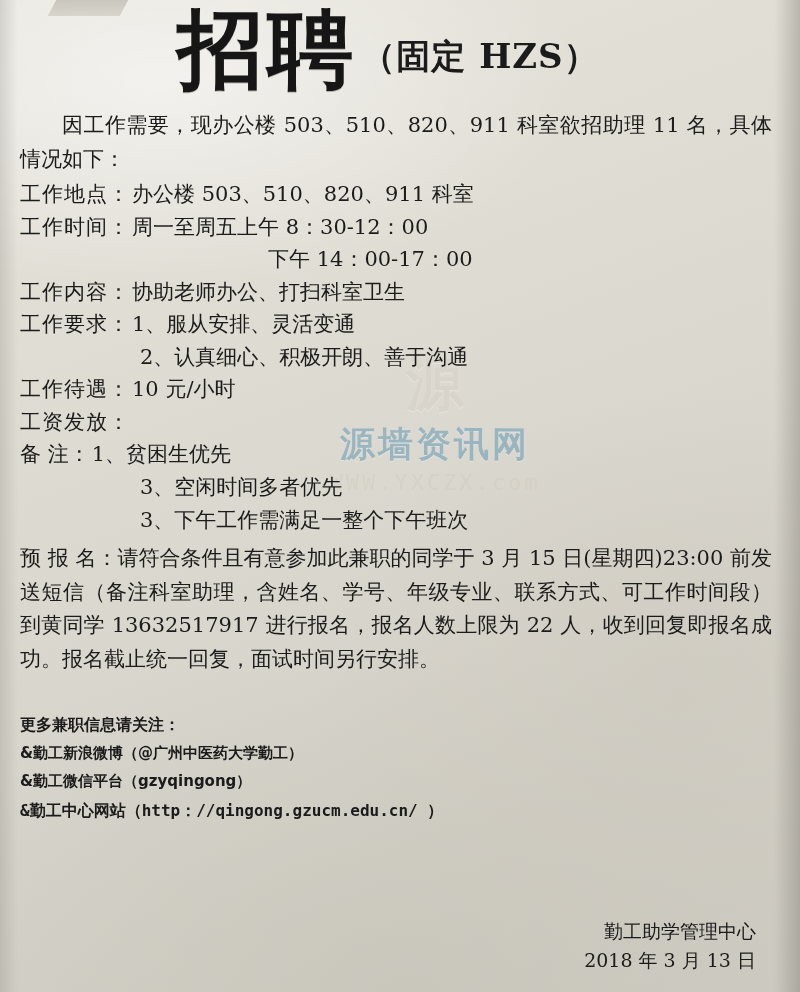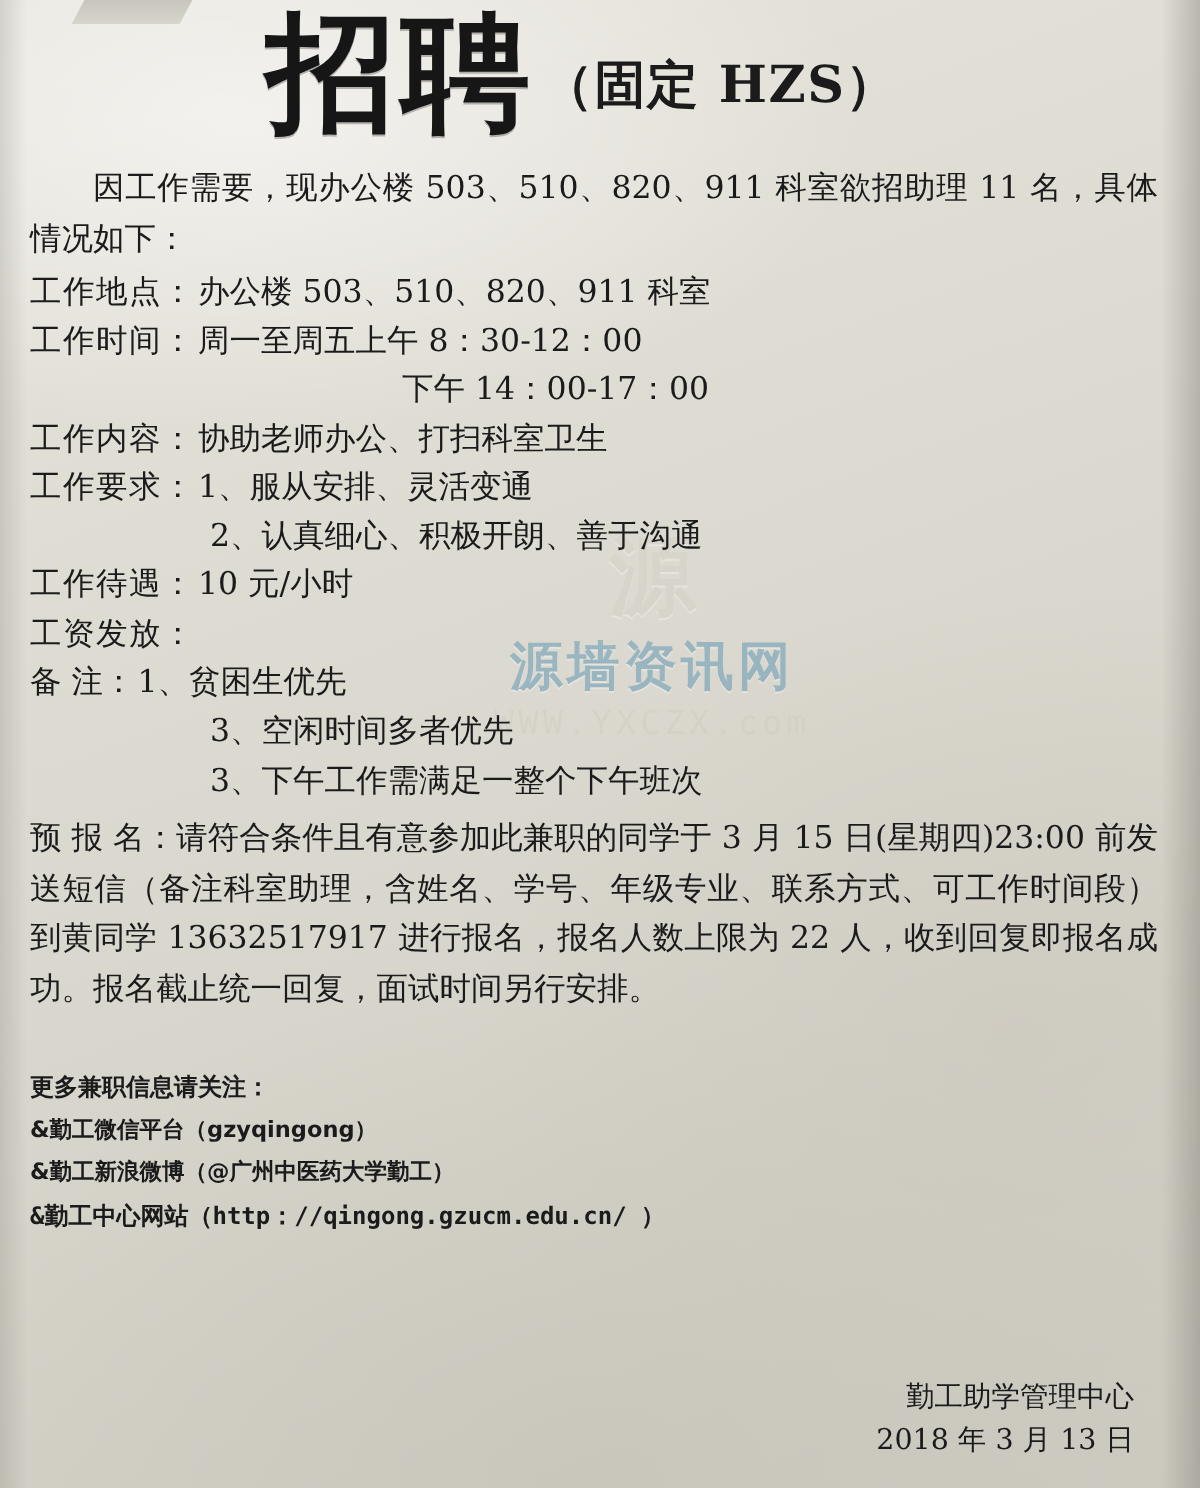--- a/index.html
+++ b/index.html
@@ -261,22 +261,22 @@
     <div class="list-line">3、空闲时间多者优先</div>
     <div class="list-line">3、下午工作需满足一整个下午班次</div>
 
     <p class="para block-para" style="margin-top:6px;">
       <span class="reg-label">预 报 名：</span><span>请符合条件且有意参加此兼职的同学于 3 月 15 日(星期四)23:00 前发送短信（备注科室助理，含姓名、学号、年级专业、联系方式、可工作时间段）到黄同学 13632517917 进行报名，报名人数上限为 22 人，收到回复即报名成功。报名截止统一回复，面试时间另行安排。</span>
     </p>
   </div>
 
   <div class="more-info">
     <div class="head">更多兼职信息请关注：</div>
+    <div class="row">&amp;勤工新浪微博（@广州中医药大学勤工）</div>
     <div class="row">&amp;勤工微信平台（gzyqingong）</div>
-    <div class="row">&amp;勤工新浪微博（@广州中医药大学勤工）</div>
     <div class="row mono">&amp;勤工中心网站（http：//qingong.gzucm.edu.cn/ ）</div>
   </div>
 
   <div class="signature">
     <div>勤工助学管理中心</div>
     <div>2018 年 3 月 13 日</div>
   </div>
 
 </div>
 

